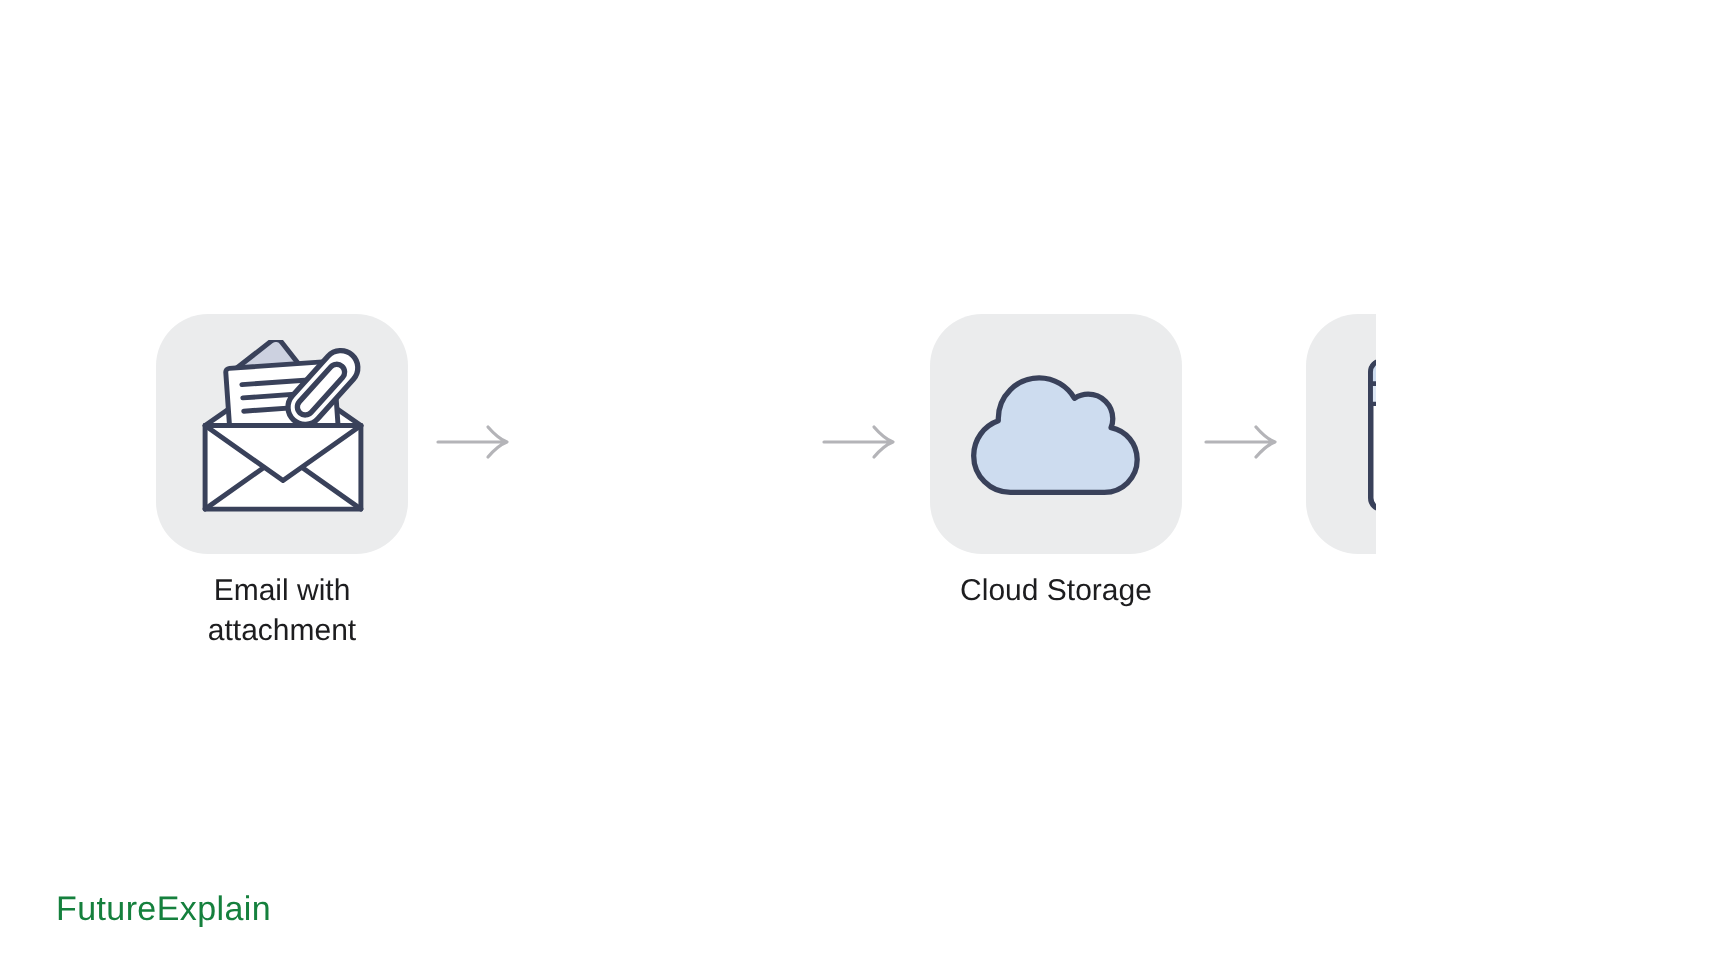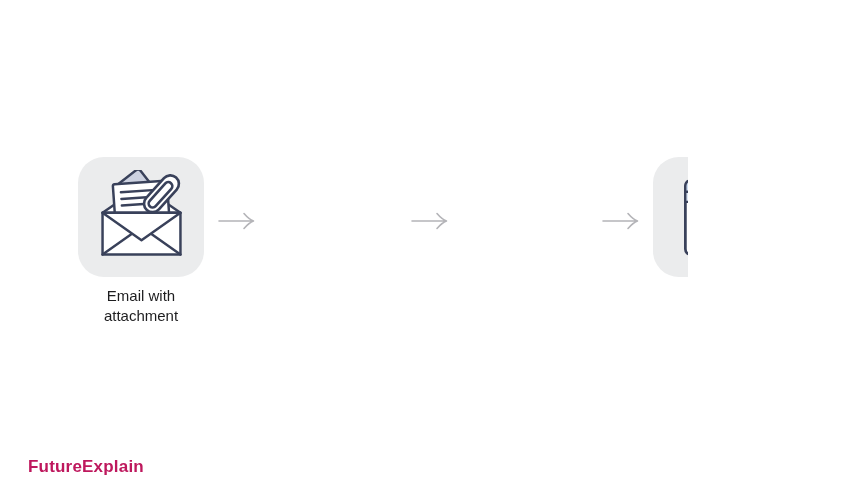--- a/index.html
+++ b/index.html
@@ -21,22 +21,22 @@
     position:absolute;left:50%;transform:translateX(-50%);
     top:129px;width:170px;
     text-align:center;
     font-size:15px;line-height:20px;font-weight:500;
     color:#1d1d1f;
     white-space:pre-line;
   }
   .arrow{position:absolute;top:209px;width:44px;height:24px;}
   .brand{
     position:absolute;left:28px;top:445px;
-    font-size:17px;line-height:20px;font-weight:700;
-    color:#be185d;letter-spacing:0.2px;margin-top:12px;
+    font-size:17px;line-height:20px;font-weight:400;
+    color:#15803d;letter-spacing:0.2px;
   }
   svg{display:block;}
 </style>
 </head>
 <body>
 
 <div class="stage">
 
   <div class="node" style="left:78px">
     <div class="card">
@@ -76,20 +76,31 @@
     </svg>
   </div>
 
 
   <div class="arrow" style="left:409px">
     <svg width="44" height="24" viewBox="0 0 44 24">
       <path d="M3,12 H36 M28,4.5 C31,8 33.5,10.5 37.5,12 C33.5,13.5 31,16 28,19.5" stroke="#b4b4b8" stroke-width="1.6" fill="none" stroke-linecap="round" stroke-linejoin="round"></path>
     </svg>
   </div>
 
+  <div class="node" style="left:465px">
+    <div class="card">
+      <svg width="88" height="71" viewBox="-3 -3 93 75">
+        <path fill="#cddcef" stroke="#39415a" stroke-width="2.8" stroke-linejoin="round" d="M0,45.4 c0,10.7 8.7,19.4 19.4,19.4 h49.7 c9.5,0 17.3,-7.7 17.3,-17.3
+             0,-8.4 -5.9,-15.3 -13.8,-16.9 0.6,-1.4 0.9,-3 0.9,-4.7 0,-7.2 -5.8,-13 -13,-13
+             -2.7,0 -5.1,0.8 -7.2,2.2 C49.5,8.7 42.6,4.3 34.6,4.3 c-11.9,0 -21.6,9.7 -21.6,21.6
+             0,0.4 0,0.7 0,1.1 C5.4,29.7 0,36.9 0,45.4 z"></path>
+      </svg>
+    </div>
+    <div class="label">Cloud Storage</div>
+  </div>
 
   <div class="arrow" style="left:600px">
     <svg width="44" height="24" viewBox="0 0 44 24">
       <path d="M3,12 H36 M28,4.5 C31,8 33.5,10.5 37.5,12 C33.5,13.5 31,16 28,19.5" stroke="#b4b4b8" stroke-width="1.6" fill="none" stroke-linecap="round" stroke-linejoin="round"></path>
     </svg>
   </div>
 
   <div class="node" style="left:653px">
     <div class="card">
       <svg width="64" height="77" viewBox="0 0 70 84">

